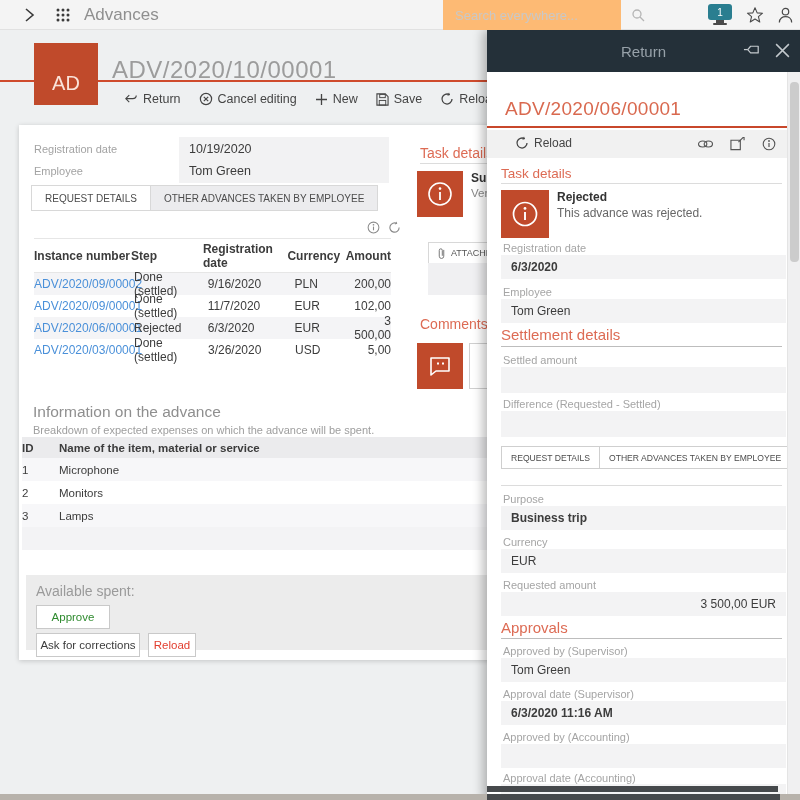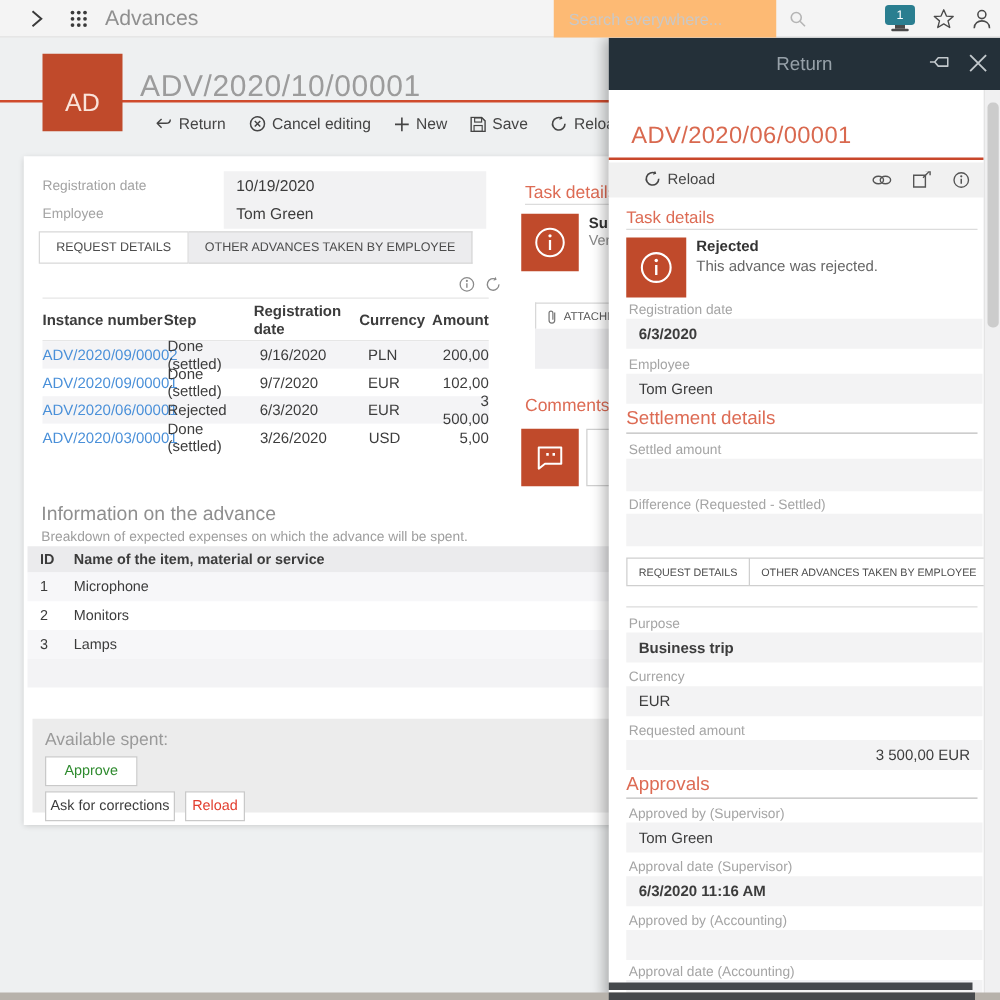--- a/index.html
+++ b/index.html
@@ -51,21 +51,21 @@
   .adv-row { display:flex; height:22px; align-items:center; }
   .adv-row:nth-child(odd)  { background:#fff; }
   .adv-row:nth-child(even) { background:#f4f4f6; }
   .c1{width:100px;} .c2{width:74px;} .c3{width:87px;} .c4{width:60px;} .c5{flex:1;text-align:right;}
   .link { color:#4a90d9; cursor:pointer; }
 
   .items-table { position:absolute; left:3px; top:312px; width:720px; font-size:11.5px; color:#3c3c3c; }
   .it-hd { display:flex; height:21px; align-items:center; background:#ebebed; font-weight:bold; }
   .it-row { display:flex; height:23px; align-items:center; }
   .it-row:nth-child(even) { background:#f7f7f9; }
-  .it-c1 { width:32px; padding-left:10px; } .it-c2 { flex:1; padding-left:5px; }
+  .it-c1 { width:32px; } .it-c2 { flex:1; padding-left:5px; }
 
   .paths { position:absolute; left:7px; top:450px; width:716px; height:75px; background:#ececec; }
   .pathbtn { position:absolute; height:24px; background:#fff; border:1px solid #c9c9c9; font-size:11.5px;
              display:flex; align-items:center; justify-content:center; cursor:pointer; }
 
   .salmon { color:#dd6b54; }
   .hairline { position:absolute; height:1px; background:#dcdcdc; }
 
   .red-tile { position:absolute; background:#c04a2b; display:flex; align-items:center; justify-content:center; }
 
@@ -227,21 +227,21 @@
     <div class="adv-row">
       <div class="c1 link">ADV/2020/09/00002</div>
       <div class="c2">Done (settled)</div>
       <div class="c3">9/16/2020</div>
       <div class="c4">PLN</div>
       <div class="c5">200,00</div>
     </div>
     <div class="adv-row">
       <div class="c1 link">ADV/2020/09/00001</div>
       <div class="c2">Done (settled)</div>
-      <div class="c3">9/7/2020</div>
+      <div class="c3">11/7/2020</div>
       <div class="c4">EUR</div>
       <div class="c5">102,00</div>
     </div>
     <div class="adv-row">
       <div class="c1 link">ADV/2020/06/00001</div>
       <div class="c2">Rejected</div>
       <div class="c3">6/3/2020</div>
       <div class="c4">EUR</div>
       <div class="c5">3 500,00</div>
     </div>

